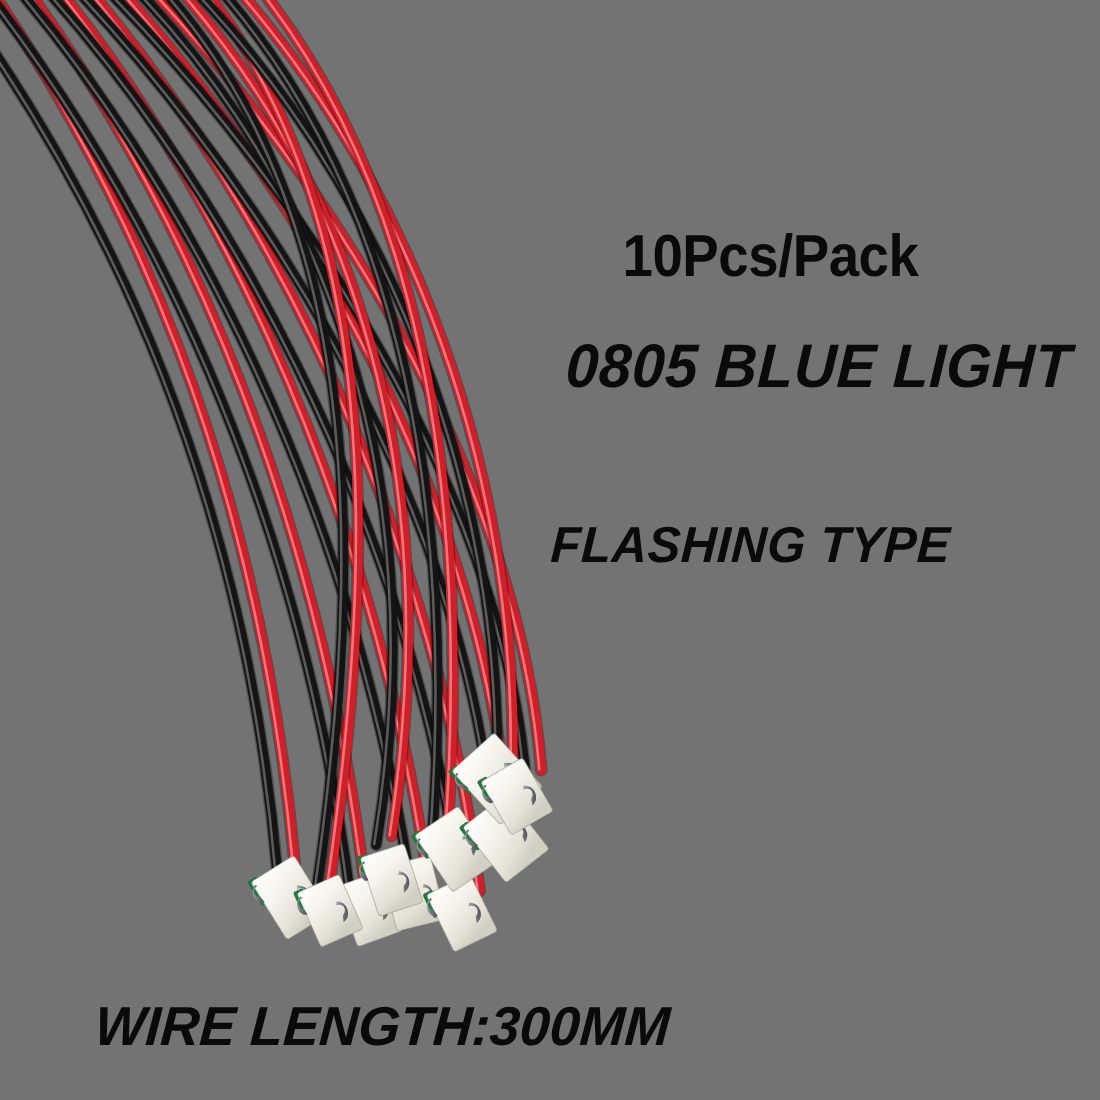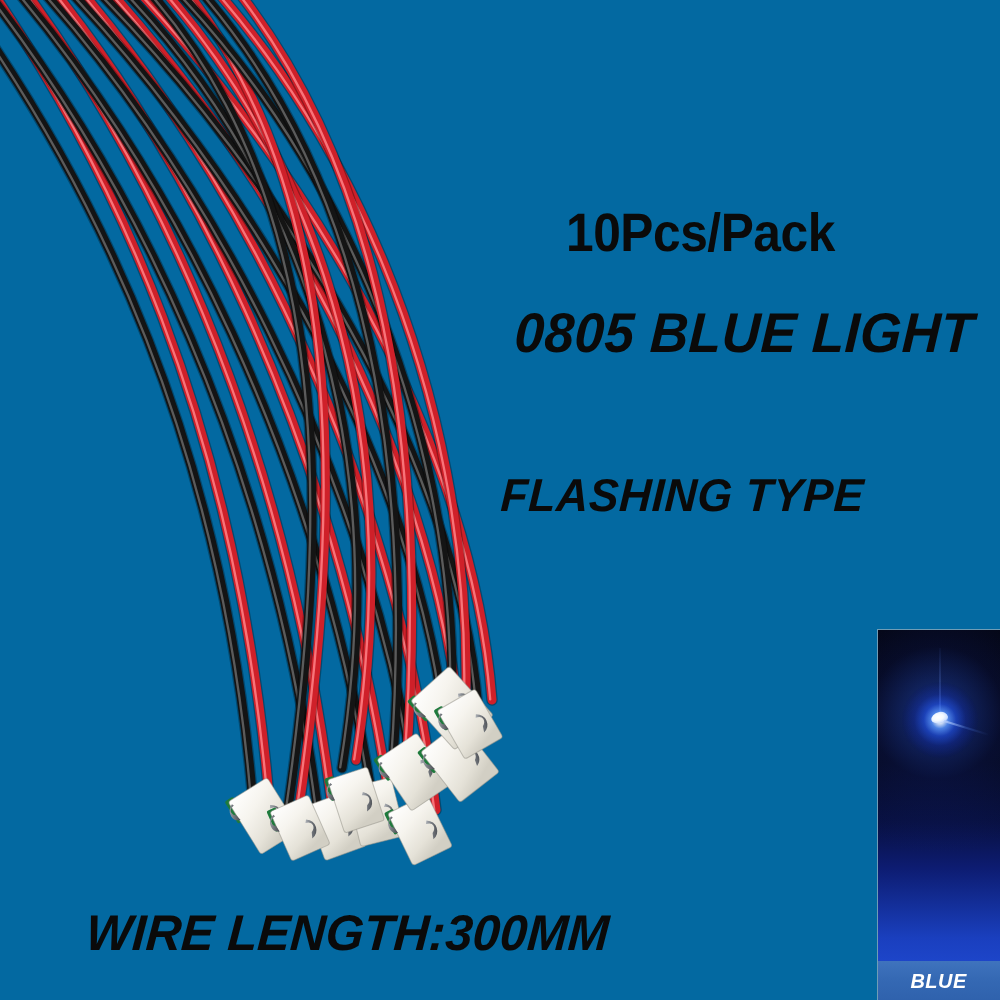--- a/index.html
+++ b/index.html
@@ -9,21 +9,21 @@
     background: #ffffff;
   }
   body {
     font-family: "Liberation Sans", sans-serif;
   }
 
   #stage {
     position: relative;
     width: 1000px;
     height: 1000px;
-    background: #0369a1;
+    background: #737373;
     overflow: hidden;
   }
 
   
   #product-photo {
     position: absolute;
     left: 0;
     top: 0;
     width: 1000px;
     height: 1000px;
@@ -450,25 +450,14 @@
   </div>
 
   <div class="ov-text" id="txt-pack">10Pcs/Pack</div>
 
   <div class="ov-text" id="txt-model">0805 BLUE LIGHT</div>
 
   <div class="ov-text" id="txt-flash">FLASHING  TYPE</div>
 
   <div class="ov-text" id="txt-length">WIRE LENGTH:300MM</div>
 
-  <div id="led-inset">
-    <div id="led-inset-photo">
-      <div id="led-lead-top"></div>
-      <div id="led-glow"></div>
-      <div id="led-emitter"></div>
-      <div id="led-lead"></div>
-    </div>
-    <div id="led-inset-label">
-      <span id="led-inset-label-text">BLUE</span>
-    </div>
-  </div>
 
 </div>
 
 </body></html>

